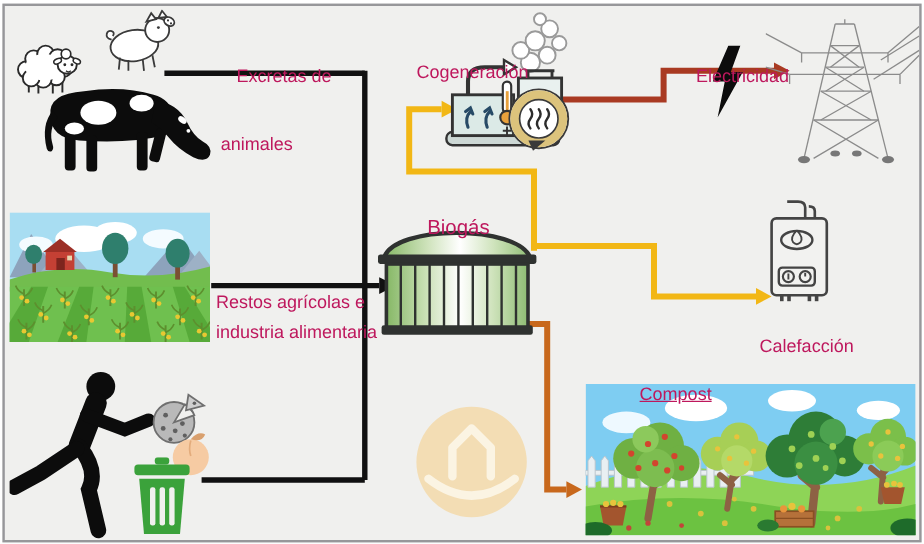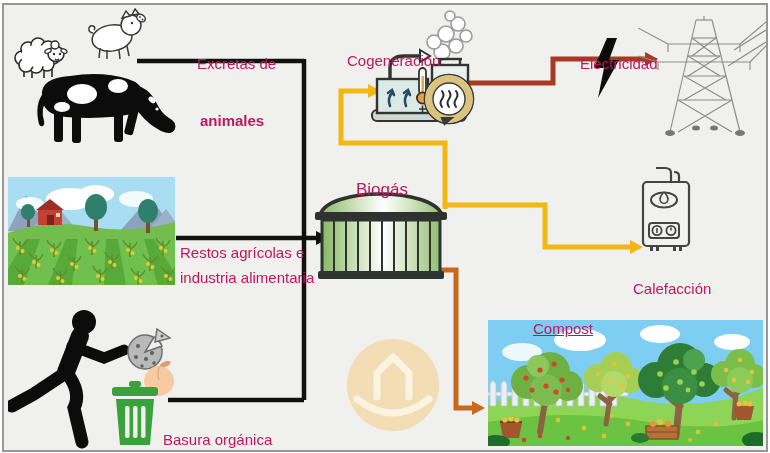--- a/index.html
+++ b/index.html
@@ -466,22 +466,21 @@
     <g fill="#c2453a">
       <circle cx="36" cy="120" r="2.2"></circle>
         <circle cx="52" cy="116" r="2.2"></circle>
         <circle cx="80" cy="118" r="2"></circle>
     </g>
     <ellipse cx="8" cy="122" rx="14" ry="7" fill="#1e6b2a"></ellipse>
     <ellipse cx="268" cy="120" rx="14" ry="8" fill="#1e6b2a"></ellipse>
   </svg>
 
   <div class="lbl" style="left:197px;top:29px;">Excretas de</div>
-  <div class="lbl" style="left:200px;top:86px;font-weight:bold;">animales</div>
+  <div class="lbl" style="left:184px;top:86px;">animales</div>
   <div class="lbl" style="left:347px;top:26px;">Cogeneración</div>
   <div class="lbl" style="left:580px;top:29px;">Electricidad</div>
   <div class="lbl bold" style="left:356px;top:155px;">Biogás</div>
   <div class="lbl" style="left:180px;top:243px;">industria alimentaria</div>
   <div class="lbl" style="left:180px;top:218px;">Restos agrícolas e</div>
   <div class="lbl" style="left:633px;top:254px;text-align:center;">Calefacción</div>
   <div class="lbl" style="left:533px;top:294px;text-decoration:underline;">Compost</div>
-  <div class="lbl" style="left:163px;top:405px;">Basura orgánica</div>
 </div>
 
 </body></html>

